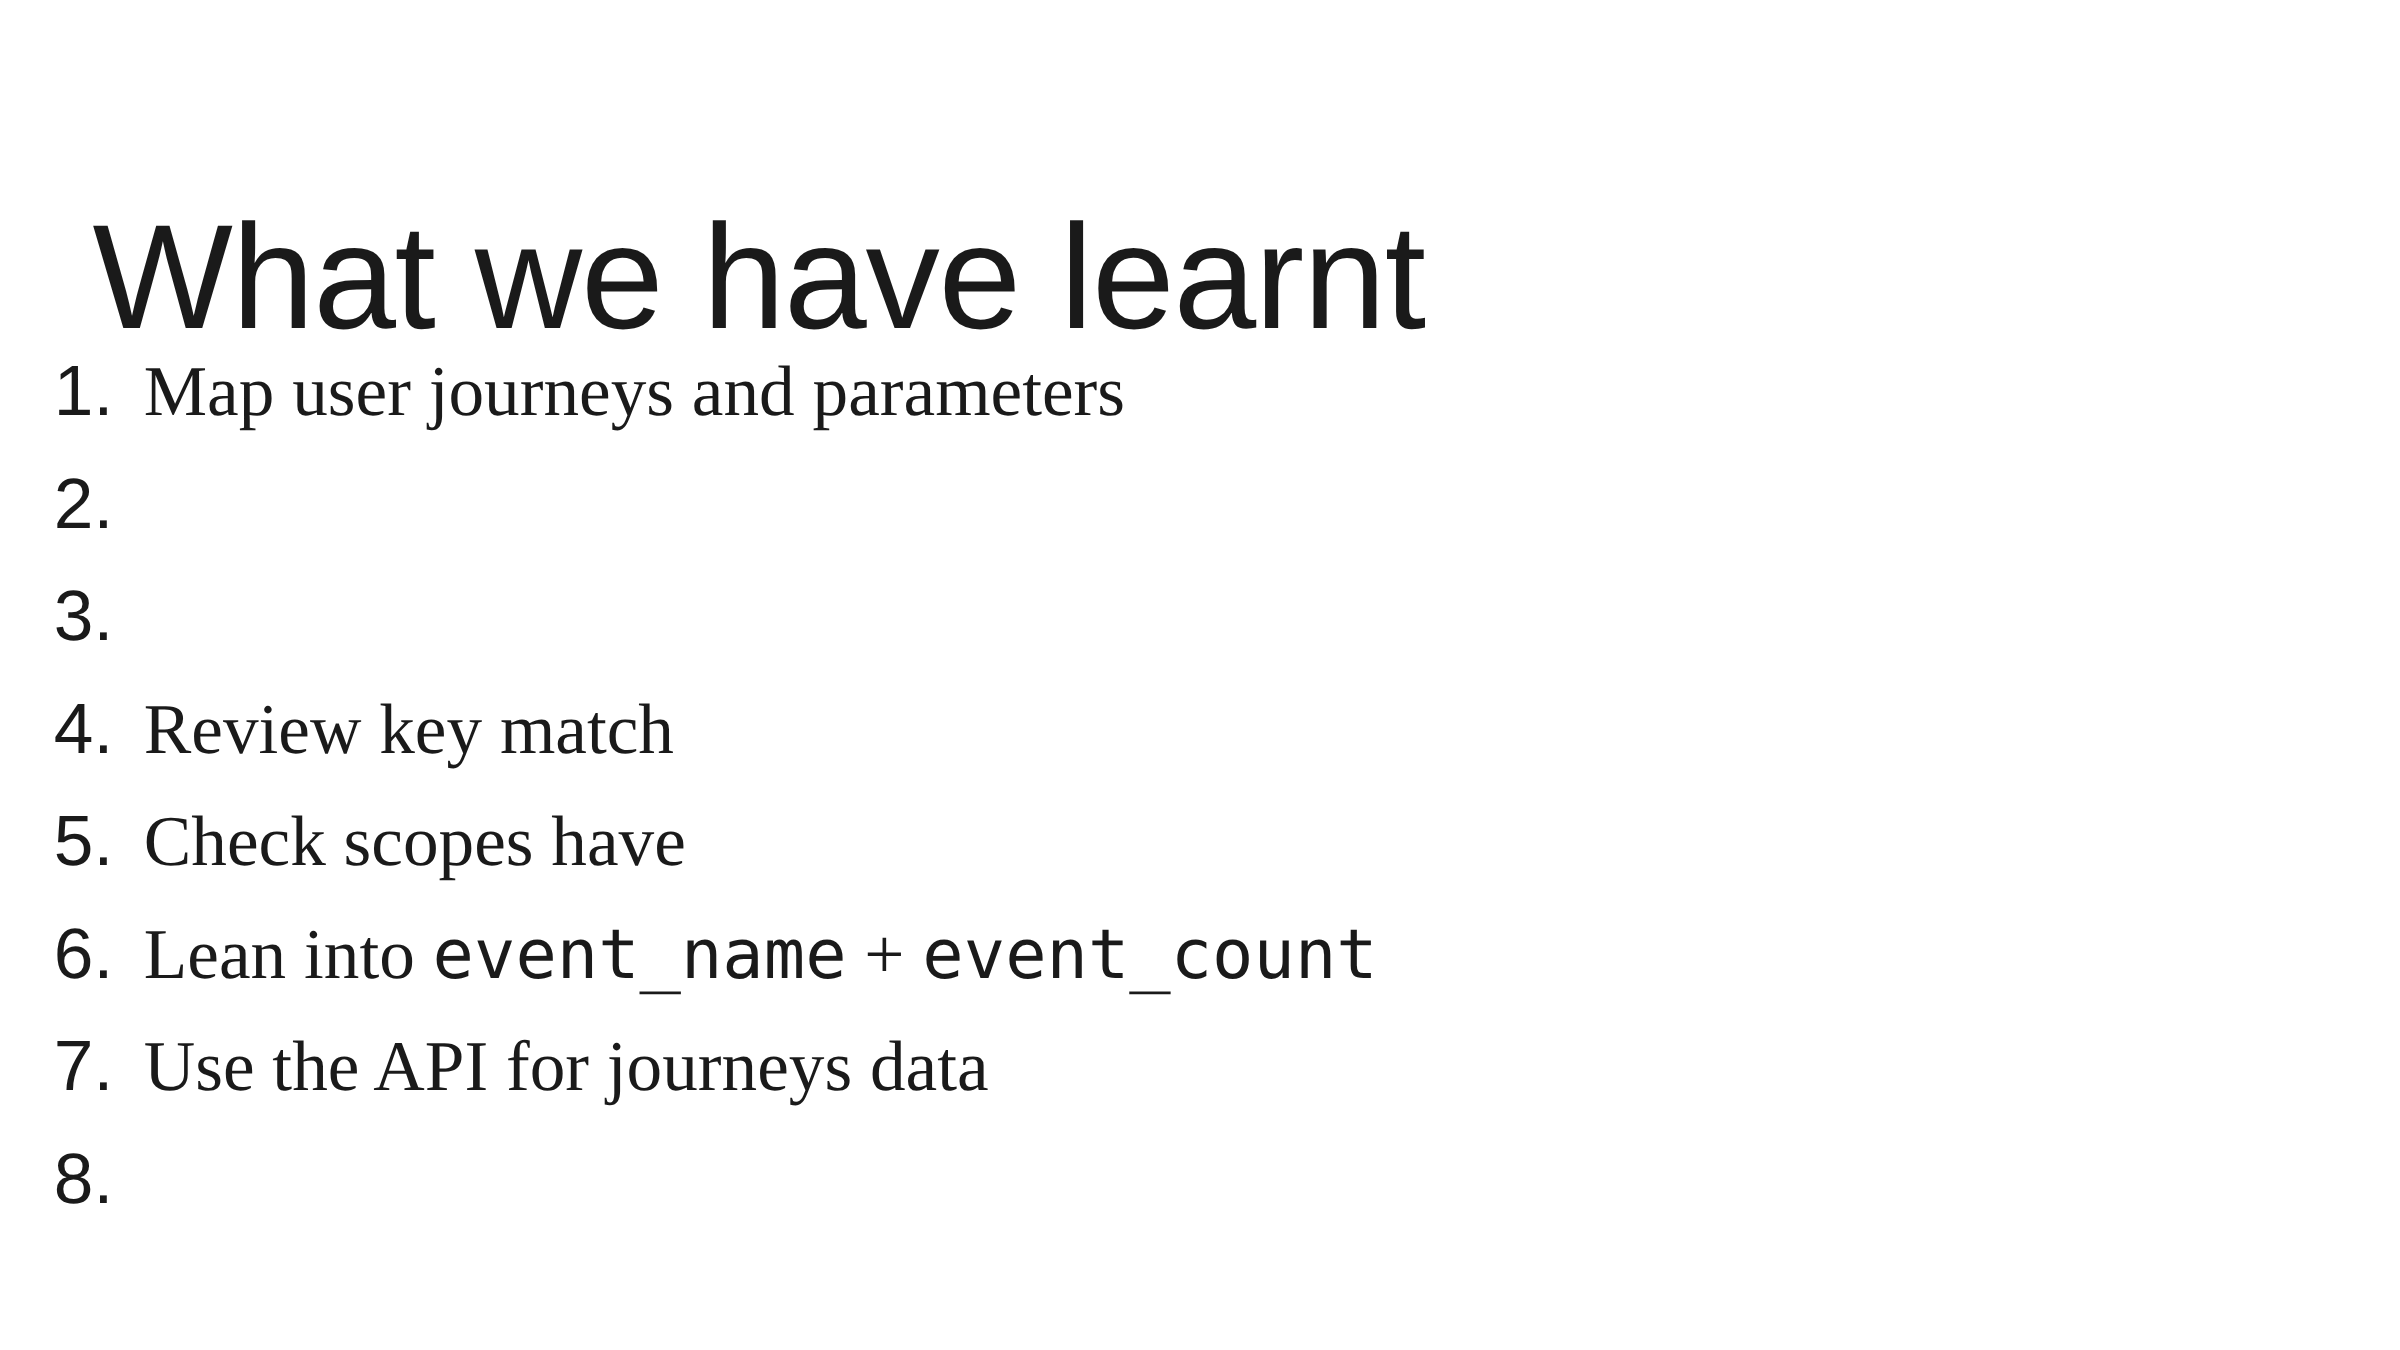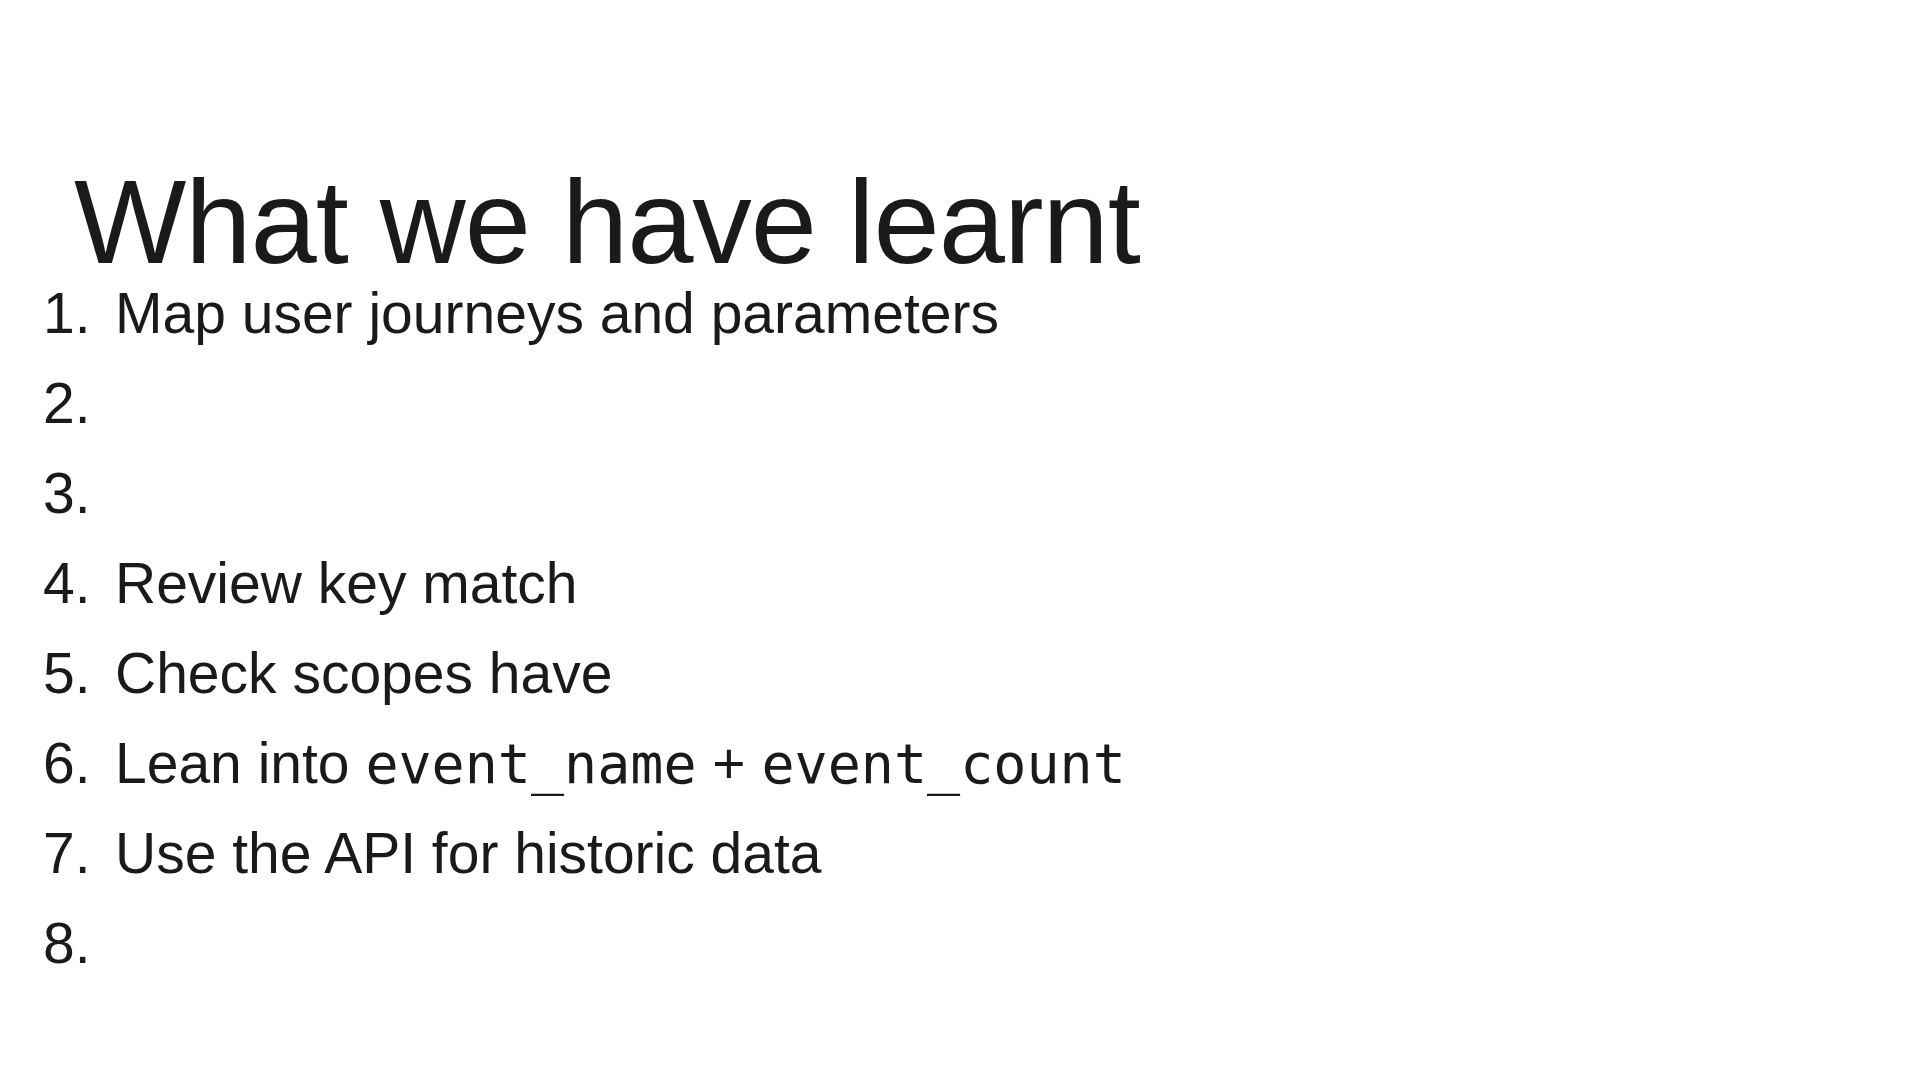--- a/index.html
+++ b/index.html
@@ -41,21 +41,21 @@
     font-weight: 400;
     line-height: 90px;
     white-space: nowrap;
   }
   .list-item .num {
     display: inline-block;
     width: 72px;
     flex: 0 0 72px;
   }
   .list-item .txt .normal {
-    font-family: Liberation Sans, sans-serif;
+    font-family: Liberation Serif, serif;
   }
   .list-item .txt .code {
     font-family: "DejaVu Sans Mono", "Liberation Mono", monospace;
     font-size: 55px;
     margin-top: 41px;
   }
 </style>
 </head>
 <body>
 
@@ -80,19 +80,19 @@
       <div class="list-item">
         <span class="num">5.</span>
         <span class="txt"><span class="normal">Check scopes have</span></span>
       </div>
       <div class="list-item">
         <span class="num">6.</span>
         <span class="txt"><span class="normal">Lean into </span><span class="code">event_name</span><span class="normal"> + </span><span class="code">event_count</span></span>
       </div>
       <div class="list-item">
         <span class="num">7.</span>
-        <span class="txt"><span class="normal">Use the API for historic data</span></span>
+        <span class="txt"><span class="normal">Use the API for journeys data</span></span>
       </div>
       <div class="list-item">
         <span class="num">8.</span>
       </div>
     </div>
 </div>
 
 </body></html>

